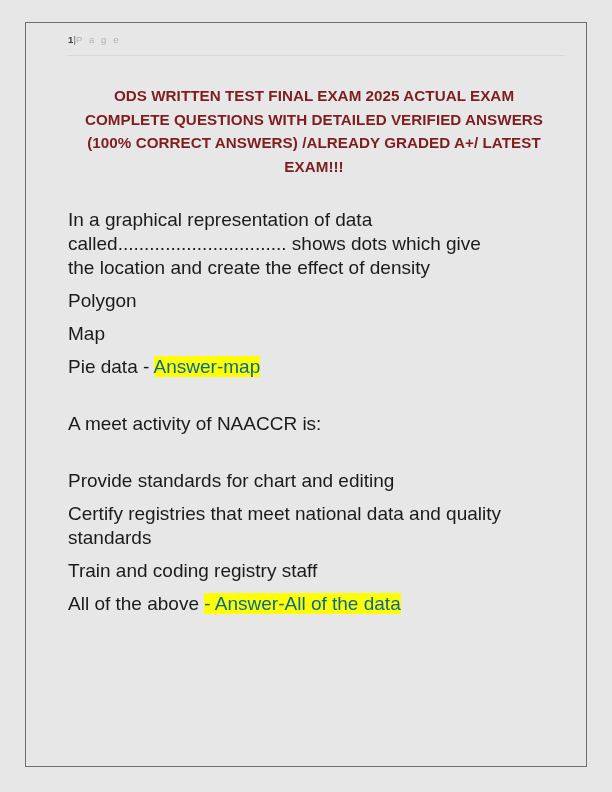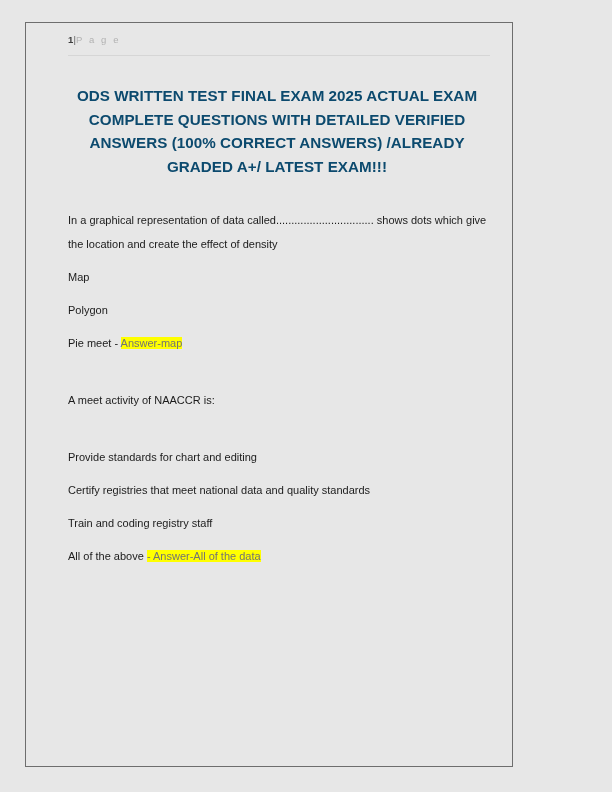--- a/index.html
+++ b/index.html
@@ -11,21 +11,21 @@
     height: 792px;
     background: #e7e7e7;
     font-family: "Liberation Sans", sans-serif;
     overflow: hidden;
   }
 
   #page-sheet {
     position: absolute;
     left: 25px;
     top: 22px;
-    width: 488px;
+    width: 562px;
     height: 745px;
     background: #e7e7e7;
     border: 1px solid #6e6e6e;
     box-sizing: border-box;
   }
 
   #page-inner {
     position: absolute;
     left: 42px;
     top: 11px;
@@ -63,67 +63,67 @@
     right: 0px;
     top: 21px;
     height: 1px;
     background: #d6d6d6;
   }
 
   
   .doc-title {
     margin-top: 26px;
     text-align: center;
-    color: #0c4a6e;
+    color: #7f1d1d;
     font-weight: bold;
     font-size: 15.2px;
     line-height: 23.5px;
     letter-spacing: 0.05px;
     padding: 0 6px 0 2px;
   }
 
   
   .doc-body {
     margin-top: 30px;
     color: #1b1b1b;
-    font-size: 11px;
+    font-size: 19px;
     line-height: 24px;
   }
   .para {
     margin: 0 0 9px 0;
     max-width: 440px;
   }
   .spacer-line {
     height: 24px;
   }
   .hl {
     background: #ffff00;
-    color: #737373;
+    color: #0369a1;
   }
 </style>
 </head>
 <body>
 
 <div id="page-sheet">
   <div id="page-inner">
 
     <div class="doc-header">
       <div class="page-label"><span class="pg-num">1</span><span class="pg-bar">|</span><span class="pg-word">P a g e</span></div>
       <div class="header-rule"></div>
     </div>
 
     <div class="doc-title">ODS WRITTEN TEST FINAL EXAM 2025 ACTUAL EXAM COMPLETE QUESTIONS WITH DETAILED VERIFIED ANSWERS (100% CORRECT ANSWERS) /ALREADY GRADED A+/ LATEST EXAM!!!</div>
 
     <div class="doc-body">
 
       <p class="para">In a graphical representation of data called................................ shows dots which give the location and create the effect of density</p>
 
+      <p class="para"><span>Polygon</span></p>
       <p class="para"><span>Map</span></p>
-      <p class="para"><span>Polygon</span></p>
-      <p class="para"><span>Pie meet - </span><span class="hl">Answer-map</span></p>
+      <p class="para"><span>Pie data - </span><span class="hl">Answer-map</span></p>
 
       <div class="spacer-line"></div>
 
       <p class="para">A meet activity of NAACCR is:</p>
 
       <div class="spacer-line"></div>
 
       <p class="para"><span>Provide standards for chart and editing</span></p>
       <p class="para"><span>Certify registries that meet national data and quality standards</span></p>
       <p class="para"><span>Train and coding registry staff</span></p>

